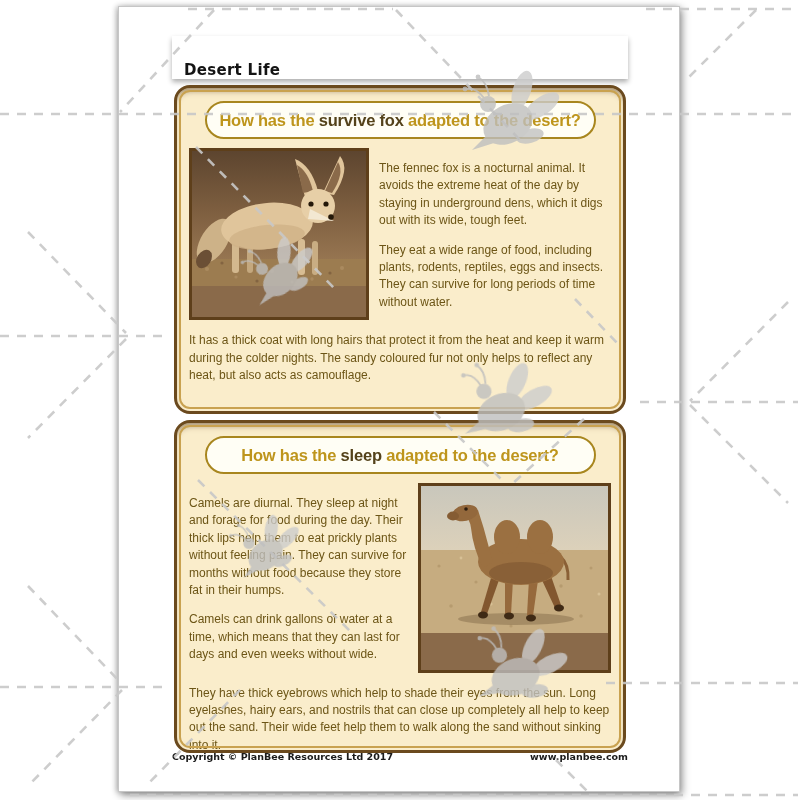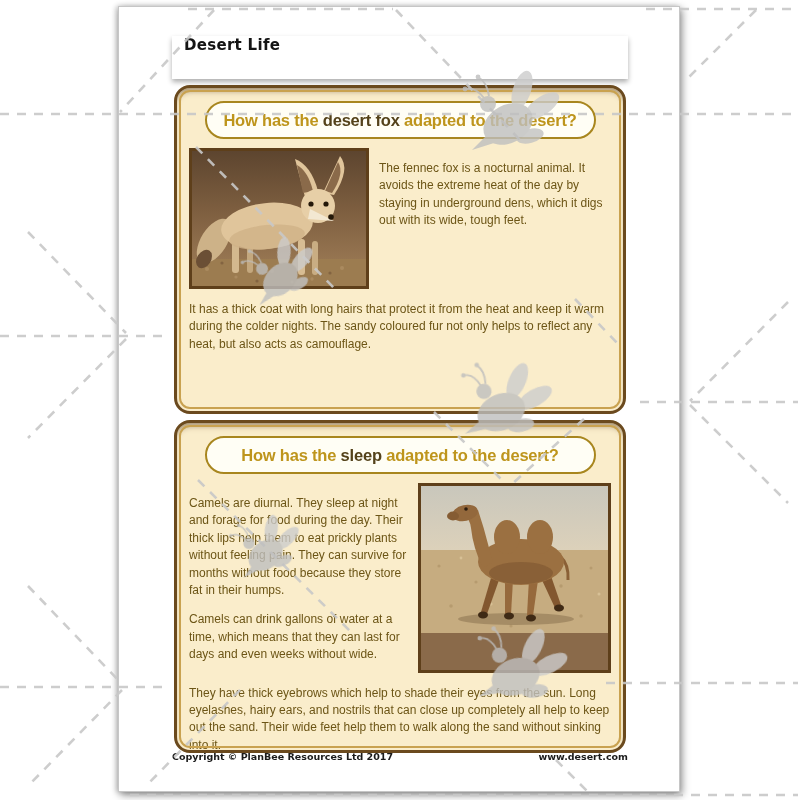--- a/index.html
+++ b/index.html
@@ -9,21 +9,21 @@
     font-family:"Liberation Sans",sans-serif;
   }
   .page{
     position:absolute;left:118px;top:6px;width:562px;height:786px;
     background:#ffffff;border:1px solid #c6c6c6;box-sizing:border-box;
     box-shadow:2px 3px 8px rgba(0,0,0,.45), -2px 0 5px rgba(0,0,0,.18);
   }
   .header-band{
     position:absolute;left:53px;top:29px;width:456px;height:43px;
     background:#ffffff;box-shadow:0 3px 5px rgba(0,0,0,.32);
-    display:flex;align-items:flex-start;justify-content:space-between;
+    display:flex;align-items:flex-end;justify-content:space-between;
     padding:0 12px;box-sizing:border-box;
     font-family:"DejaVu Sans",sans-serif;font-weight:bold;font-size:15px;color:#141414;
     letter-spacing:.3px;
   }
   .panel{
     position:absolute;left:55px;width:452px;
     background:#FAEDCB;border:3px solid #6B4A1E;border-radius:16px;
     box-sizing:border-box;overflow:hidden;
     box-shadow:inset 0 6px 7px -4px rgba(60,30,0,.55);
   }
@@ -64,21 +64,21 @@
 <body>
 
 <div class="page">
 
   <div class="header-band">
     <span>Desert Life</span>
   </div>
 
   <div class="panel panel-fennec">
     <div class="pill">
-      <span>How has the </span><span class="subject">desert fox</span><span> adapted to the desert?</span>
+      <span>How has the </span><span class="subject">survive fox</span><span> adapted to the desert?</span>
     </div>
     <div class="content">
       <div class="row row-fennec">
         <div class="photo">
           <svg width="174" height="135" viewBox="0 0 174 135" xmlns="http://www.w3.org/2000/svg">
             <defs>
               <linearGradient id="foxbg" x1="0" y1="0" x2="0" y2="1">
                 <stop offset="0" stop-color="#5d452f"></stop>
                 <stop offset="0.45" stop-color="#7e5f40"></stop>
                 <stop offset="1" stop-color="#a3815a"></stop>
@@ -118,20 +118,21 @@
 
             <circle cx="126" cy="55" r="17" fill="#e7cfa7"></circle>
             <path d="M118 58 L142 70 L116 68 Z" fill="#f3e8d2"></path>
             <circle cx="119" cy="53" r="2.6" fill="#241809"></circle>
             <circle cx="134" cy="53" r="2.6" fill="#241809"></circle>
             <circle cx="139" cy="66" r="2.8" fill="#241809"></circle>
           </svg>
         </div>
         <div class="col">
           <p class="body">The fennec fox is a nocturnal animal. It avoids the extreme heat of the day by staying in underground dens, which it digs out with its wide, tough feet.</p>
+          <p class="body">They eat a wide range of food, including plants, rodents, reptiles, eggs and insects. They can survive for long periods of time without water.</p>
         </div>
       </div>
       <p class="body">It has a thick coat with long hairs that protect it from the heat and keep it warm during the colder nights. The sandy coloured fur not only helps to reflect any heat, but also acts as camouflage.</p>
     </div>
   </div>
 
   <div class="panel panel-camel">
     <div class="pill">
       <span>How has the </span><span class="subject">sleep</span><span> adapted to the desert?</span>
     </div>
@@ -192,21 +193,21 @@
           </svg>
         </div>
       </div>
       <p class="body">They have thick eyebrows which help to shade their eyes from the sun. Long eyelashes, hairy ears, and nostrils that can close up completely all help to keep out the sand. Their wide feet help them to walk along the sand without sinking into it.</p>
 
     </div>
   </div>
 
   <div class="footer-band">
     <span>Copyright © PlanBee Resources Ltd 2017</span>
-    <span>www.desert.com</span>
+    <span>www.planbee.com</span>
   </div>
 
 </div>
 
 <svg class="overlay" viewBox="0 0 800 800" xmlns="http://www.w3.org/2000/svg">
   <defs>
     <g id="bee">
       <ellipse cx="10" cy="-22" rx="9" ry="20" transform="rotate(18 10 -22)" fill="#cccccc"></ellipse>
       <ellipse cx="30" cy="-6" rx="9" ry="20" transform="rotate(55 30 -6)" fill="#cccccc"></ellipse>
       <ellipse cx="18" cy="24" rx="7" ry="14" transform="rotate(75 18 24)" fill="#c2c2c2"></ellipse>

